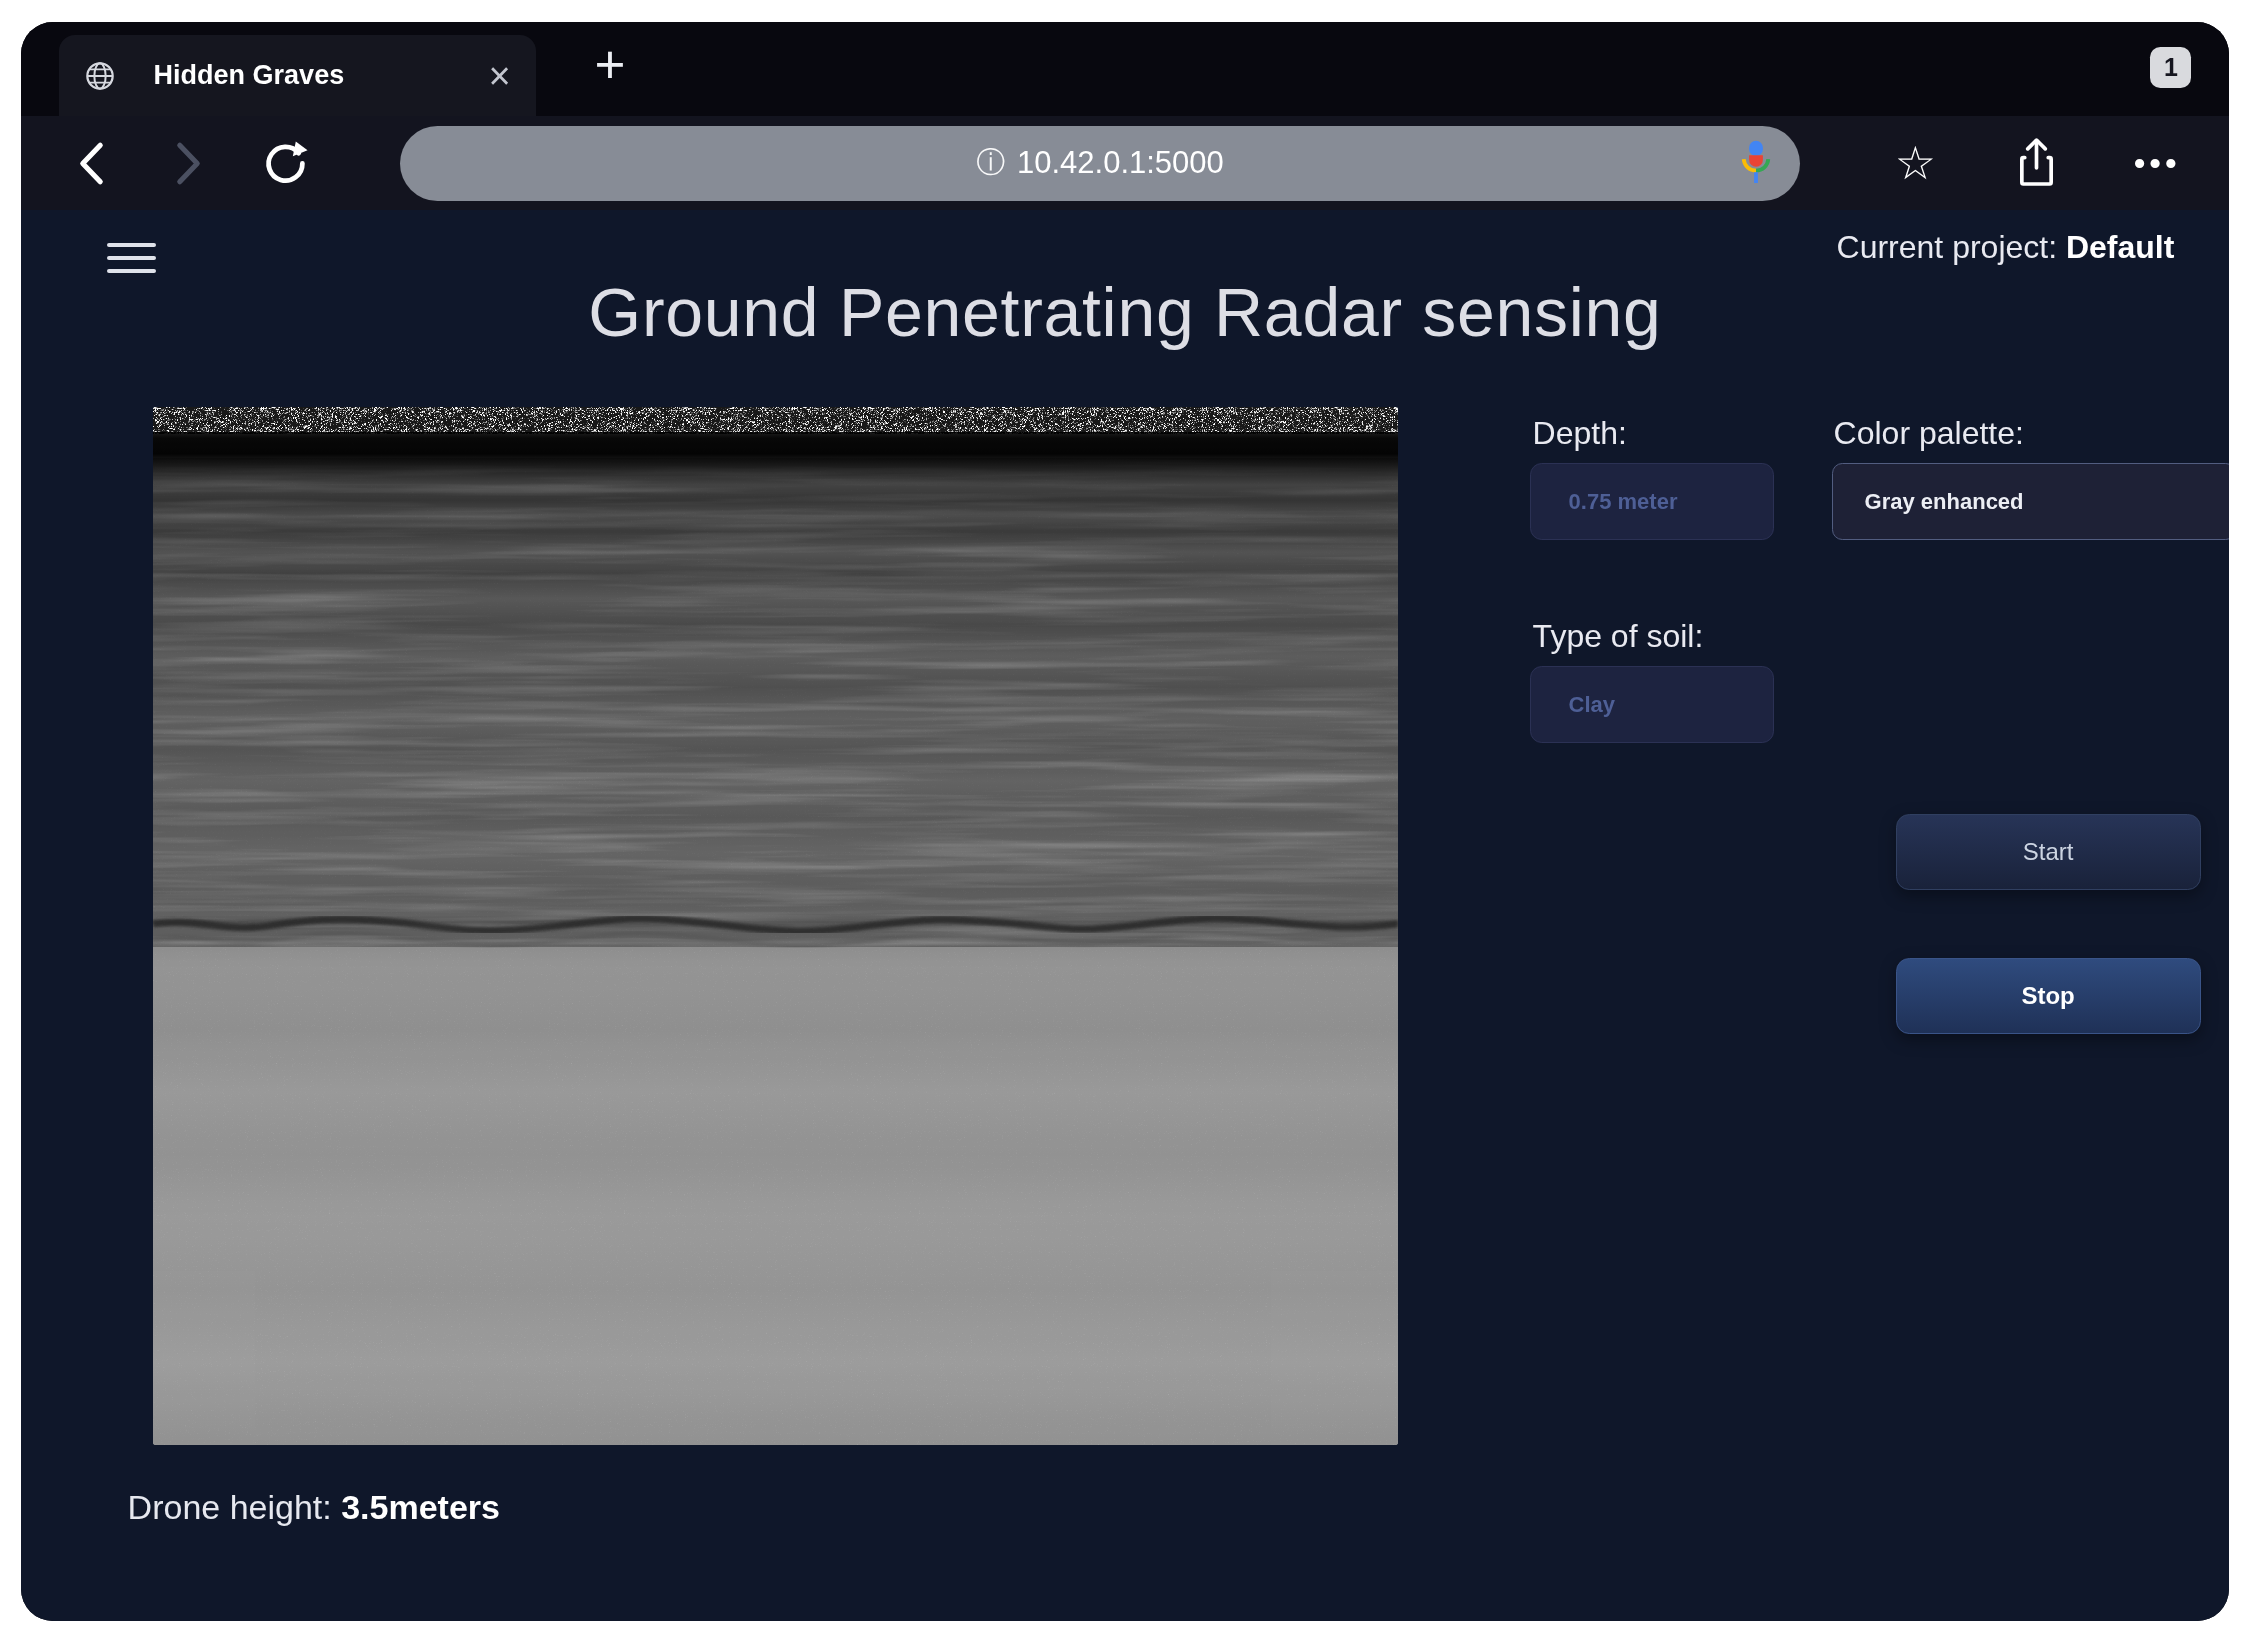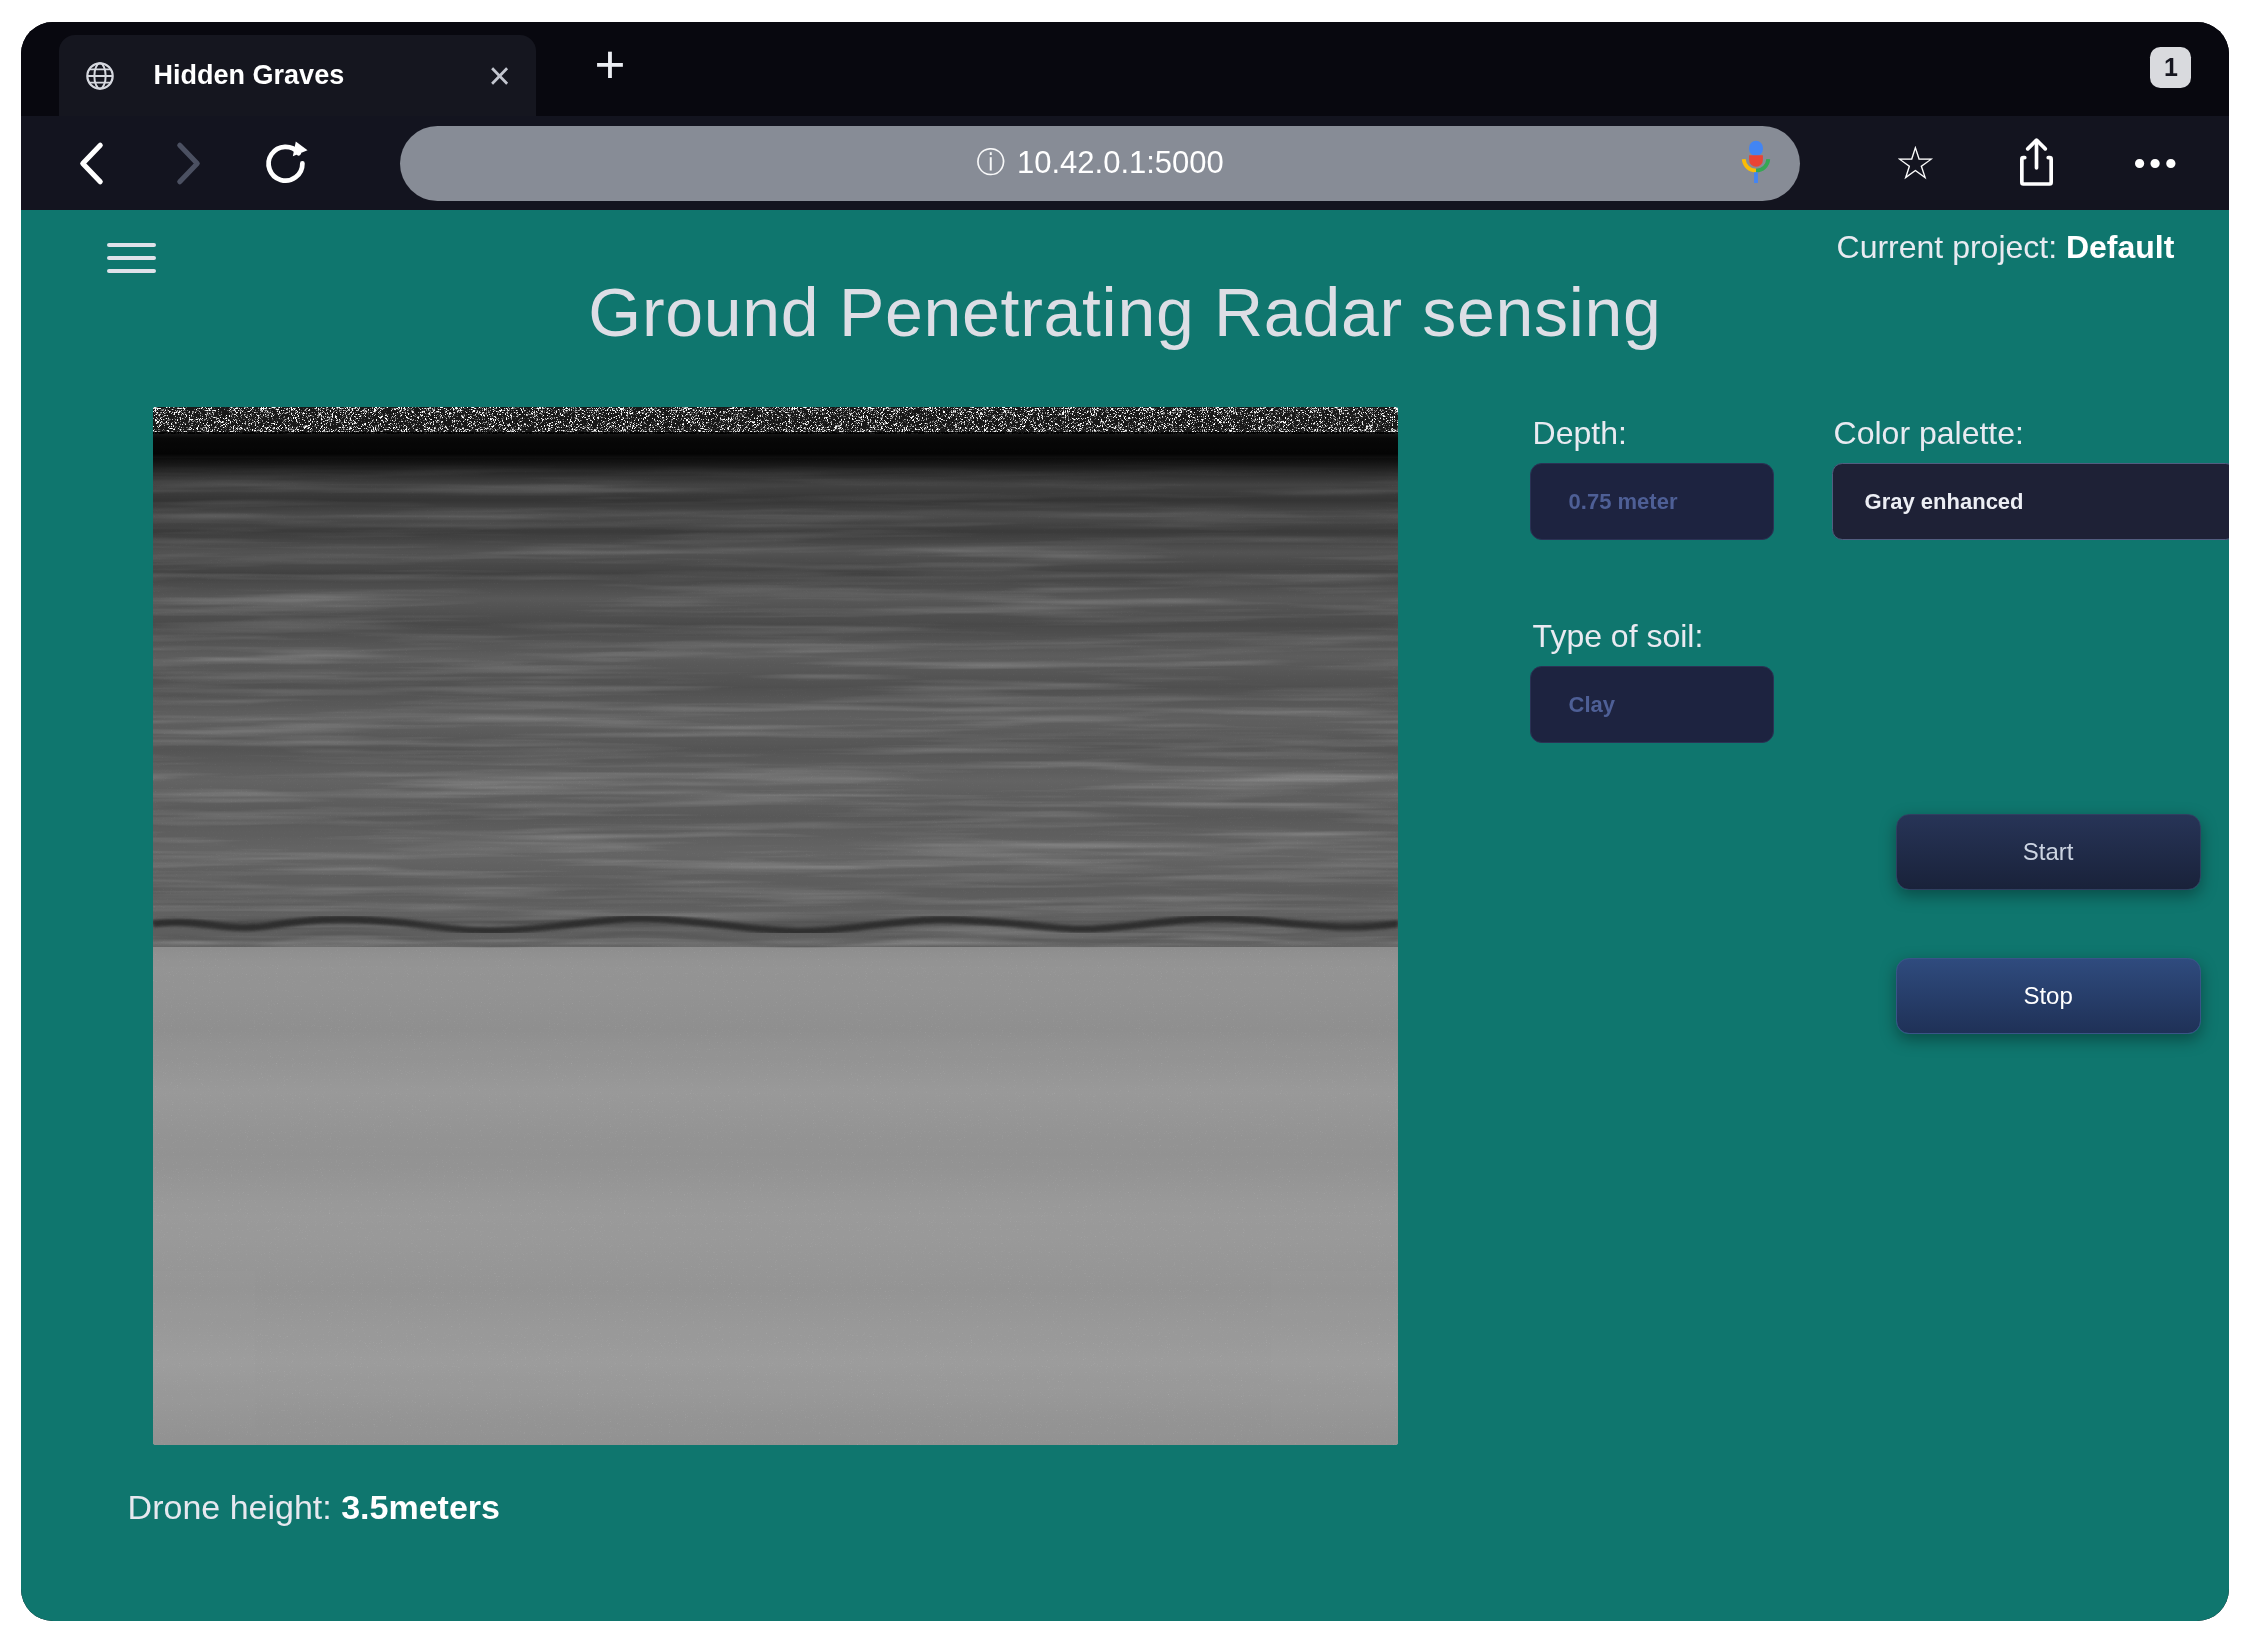--- a/index.html
+++ b/index.html
@@ -33,21 +33,21 @@
         display:flex;align-items:center;justify-content:center;position:relative;
         color:#ffffff;font-size:31px;gap:11.8px;}
   .pill .info{font-size:29px;opacity:.95;}
   .mic{position:absolute;right:25px;top:50%;transform:translateY(-50%);width:38px;height:49px;}
   .chromeicon{width:56px;height:59px;display:flex;align-items:center;justify-content:center;
               margin-left:65px;flex:none;color:#ffffff;}
   .star{font-size:46px;color:#ffffff;line-height:1;}
   .dots{font-size:32px;letter-spacing:4.4px;color:#ffffff;font-weight:bold;}
 
   
-  .content{flex:1;background:#0f766e;position:relative;color:#e9eaf1;}
+  .content{flex:1;background:#0f172a;position:relative;color:#e9eaf1;}
   .hamburger{position:absolute;left:86px;top:29px;width:49px;height:38px;
              display:flex;flex-direction:column;justify-content:space-between;padding:4.4px 0;
              box-sizing:border-box;}
   .hamburger span{display:block;height:3.7px;background:#dfe2ea;border-radius:2.2px;}
   .project{position:absolute;right:55px;top:19px;font-size:32px;color:#e9eaf1;}
   .project b{color:#ffffff;}
   .apptitle{position:absolute;left:0;right:0;top:63px;text-align:center;
             font-size:68px;font-weight:400;color:#dddee5;letter-spacing:0.7px;}
 
   .gpr{position:absolute;left:132px;top:197px;width:1245px;height:1038px;
@@ -60,21 +60,21 @@
   .dim{background:#1d2340;border:1.5px solid #2b3154;color:#4e5f96;padding-left:38px;}
   .select{background:#1e2136;border:1.5px solid #525d80;color:#eceef4;padding-left:32px;
           border-radius:10.3px;}
 
   .btn{position:absolute;width:303px;height:74px;border-radius:13.2px;display:flex;
        align-items:center;justify-content:center;font-size:24px;
        box-shadow:0 5.9px 16px rgba(0,0,0,.35);}
   .btn-start{background:linear-gradient(180deg,#273457,#19223a);border:0.7px solid #303f60;
              color:#ccd4e2;}
   .btn-stop{background:linear-gradient(180deg,#2f4b7e,#1f3157);border:0.7px solid #3a5488;
-            color:#ffffff;font-weight:normal;}
+            color:#ffffff;font-weight:bold;}
 
   .drone{position:absolute;left:107px;top:1278px;font-size:34px;color:#e6e8ef;}
   .drone b{color:#ffffff;}
 </style>
 </head>
 <body>
 
 <div class="canvas">
   <div class="window">
 

